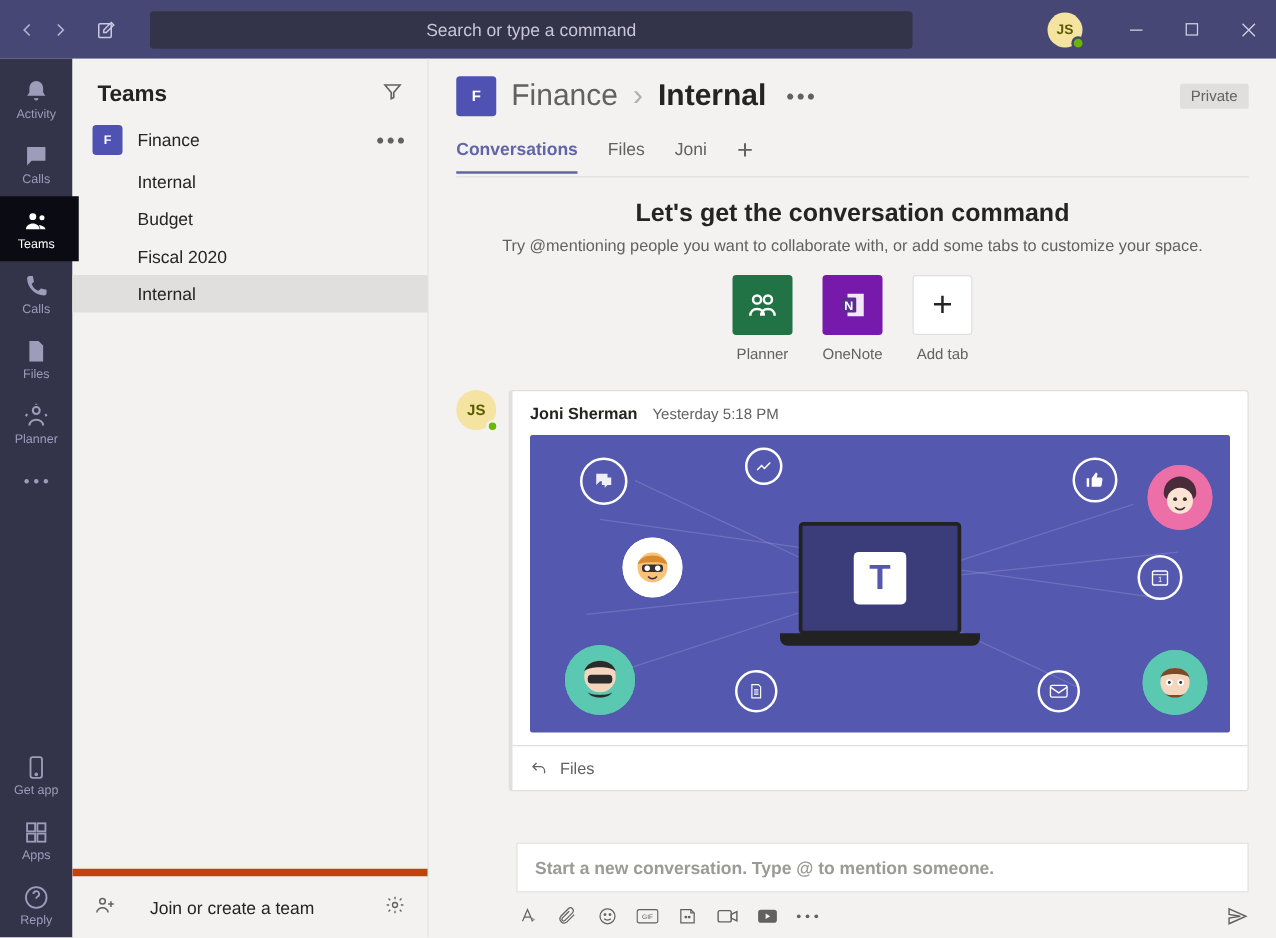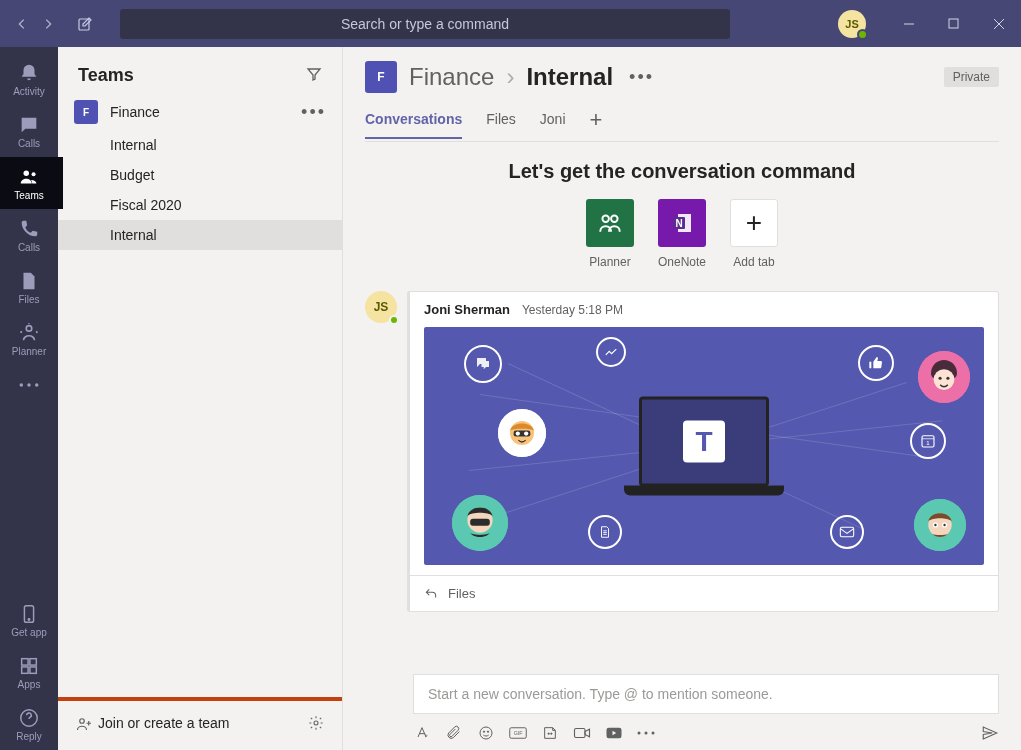--- a/index.html
+++ b/index.html
@@ -36,21 +36,21 @@
   .pane-head{display:flex;align-items:center;justify-content:space-between;padding:18px 20px 8px;}
   .pane-head h2{font-size:18px;font-weight:700;color:#252423;}
   .filter-icon{color:#616161;cursor:pointer;}
   .yt{font-size:12px;color:#616161;padding:14px 20px 6px;}
   .team{display:flex;align-items:center;padding:6px 16px;gap:12px;cursor:pointer;}
   .team-tile{width:24px;height:24px;background:#4f52b2;color:#fff;border-radius:3px;display:flex;align-items:center;justify-content:center;font-size:10px;font-weight:600;}
   .team-name{font-size:14px;color:#252423;flex:1;}
   .team-more{color:#616161;font-size:18px;line-height:0;letter-spacing:2px;}
   .channel{padding:7px 16px 7px 52px;font-size:14px;color:#252423;cursor:pointer;}
   .channel.active{background:#e1dfdd;}
-  .pane-foot{margin-top:auto;border-top:4px solid #c2410c;display:flex;align-items:flex-start;padding:14px 18px;gap:4px;color:#616161;}
+  .pane-foot{margin-top:auto;border-top:6px solid #c2410c;display:flex;align-items:center;padding:14px 18px;gap:26px;color:#616161;}
   .pane-foot span{font-size:14px;color:#252423;}
   .gear{margin-left:auto;cursor:pointer;}
 
   
   .main{flex:1;background:#f3f2f1;display:flex;flex-direction:column;min-width:0;}
   .chead{padding:14px 22px 0 22px;}
   .bc{display:flex;align-items:center;gap:12px;}
   .bc-tile{width:32px;height:32px;background:#4f52b2;color:#fff;border-radius:3px;display:flex;align-items:center;justify-content:center;font-size:12px;font-weight:600;}
   .bc-team{font-size:24px;color:#616161;}
   .bc-sep{font-size:24px;color:#b0aeac;}
@@ -79,21 +79,21 @@
   .th-avatar{position:relative;width:32px;height:32px;border-radius:50%;background:#f5e3a1;color:#5a5a00;font-size:12px;font-weight:600;display:flex;align-items:center;justify-content:center;flex:0 0 32px;}
   .th-avatar .presence{position:absolute;right:-2px;bottom:-2px;width:10px;height:10px;border-radius:50%;background:#6bb700;border:2px solid #f3f2f1;}
   .card{flex:1;background:#fff;border:1px solid #e1dfdd;border-left:3px solid #e1dfdd;border-radius:3px;}
   .card-head{display:flex;align-items:baseline;gap:12px;padding:10px 14px 6px;}
   .author{font-size:13px;font-weight:700;color:#252423;}
   .time{font-size:12px;color:#616161;}
   .card-img{margin:4px 14px 10px;height:238px;background:#5558af;border-radius:2px;position:relative;overflow:hidden;}
   .reply{border-top:1px solid #e1dfdd;padding:10px 14px;display:flex;align-items:center;gap:10px;color:#616161;font-size:13px;cursor:pointer;}
 
   .compose{margin:4px 22px 8px 70px;}
-  .compose input{width:100%;height:40px;border:1px solid #e1dfdd;background:#fff;padding:0 14px;font-size:14px;color:#0c4a6e;}
+  .compose input{width:100%;height:40px;border:1px solid #e1dfdd;background:#fff;padding:0 14px;font-size:14px;color:#0c4a6e;font-weight:bold;}
   .compose input::placeholder{color:#9a9a98;}
   .ctoolbar{display:flex;align-items:center;gap:14px;margin-top:10px;color:#616161;}
   .ctoolbar .ico{cursor:pointer;width:18px;display:flex;justify-content:center;}
   .send{margin-left:auto;cursor:pointer;}
 
   
   .net-line{position:absolute;background:rgba(255,255,255,.15);height:1px;transform-origin:left center;}
   .bubble{position:absolute;border-radius:50%;display:flex;align-items:center;justify-content:center;}
   .bubble.outline{border:2px solid #fff;color:#fff;}
   .bubble.pink{background:#ec6fa7;}
@@ -272,20 +272,21 @@
           <div class="tab active">Conversations</div>
           <div class="tab">Files</div>
           <div class="tab">Joni</div>
           <div class="tab-add">+</div>
         </div>
     </div>
 
     <div class="content">
       <div class="hero">
         <h3>Let's get the conversation command</h3>
+        <p>Try @mentioning people you want to collaborate with, or add some tabs to customize your space.</p>
         <div class="apps">
           <div class="app">
               <div class="app-tile planner">
                 <svg width="26" height="26" viewBox="0 0 24 24" fill="none" stroke="#fff" stroke-width="1.8">
                   <circle cx="8" cy="8" r="3"></circle>
                   <circle cx="16" cy="8" r="3"></circle>
                   <path d="M3 20c0-3 2-5 5-5s5 2 5 5M11 20c0-3 2-5 5-5s5 2 5 5"></path>
                 </svg>
               </div>
               <span class="app-label">Planner</span>

